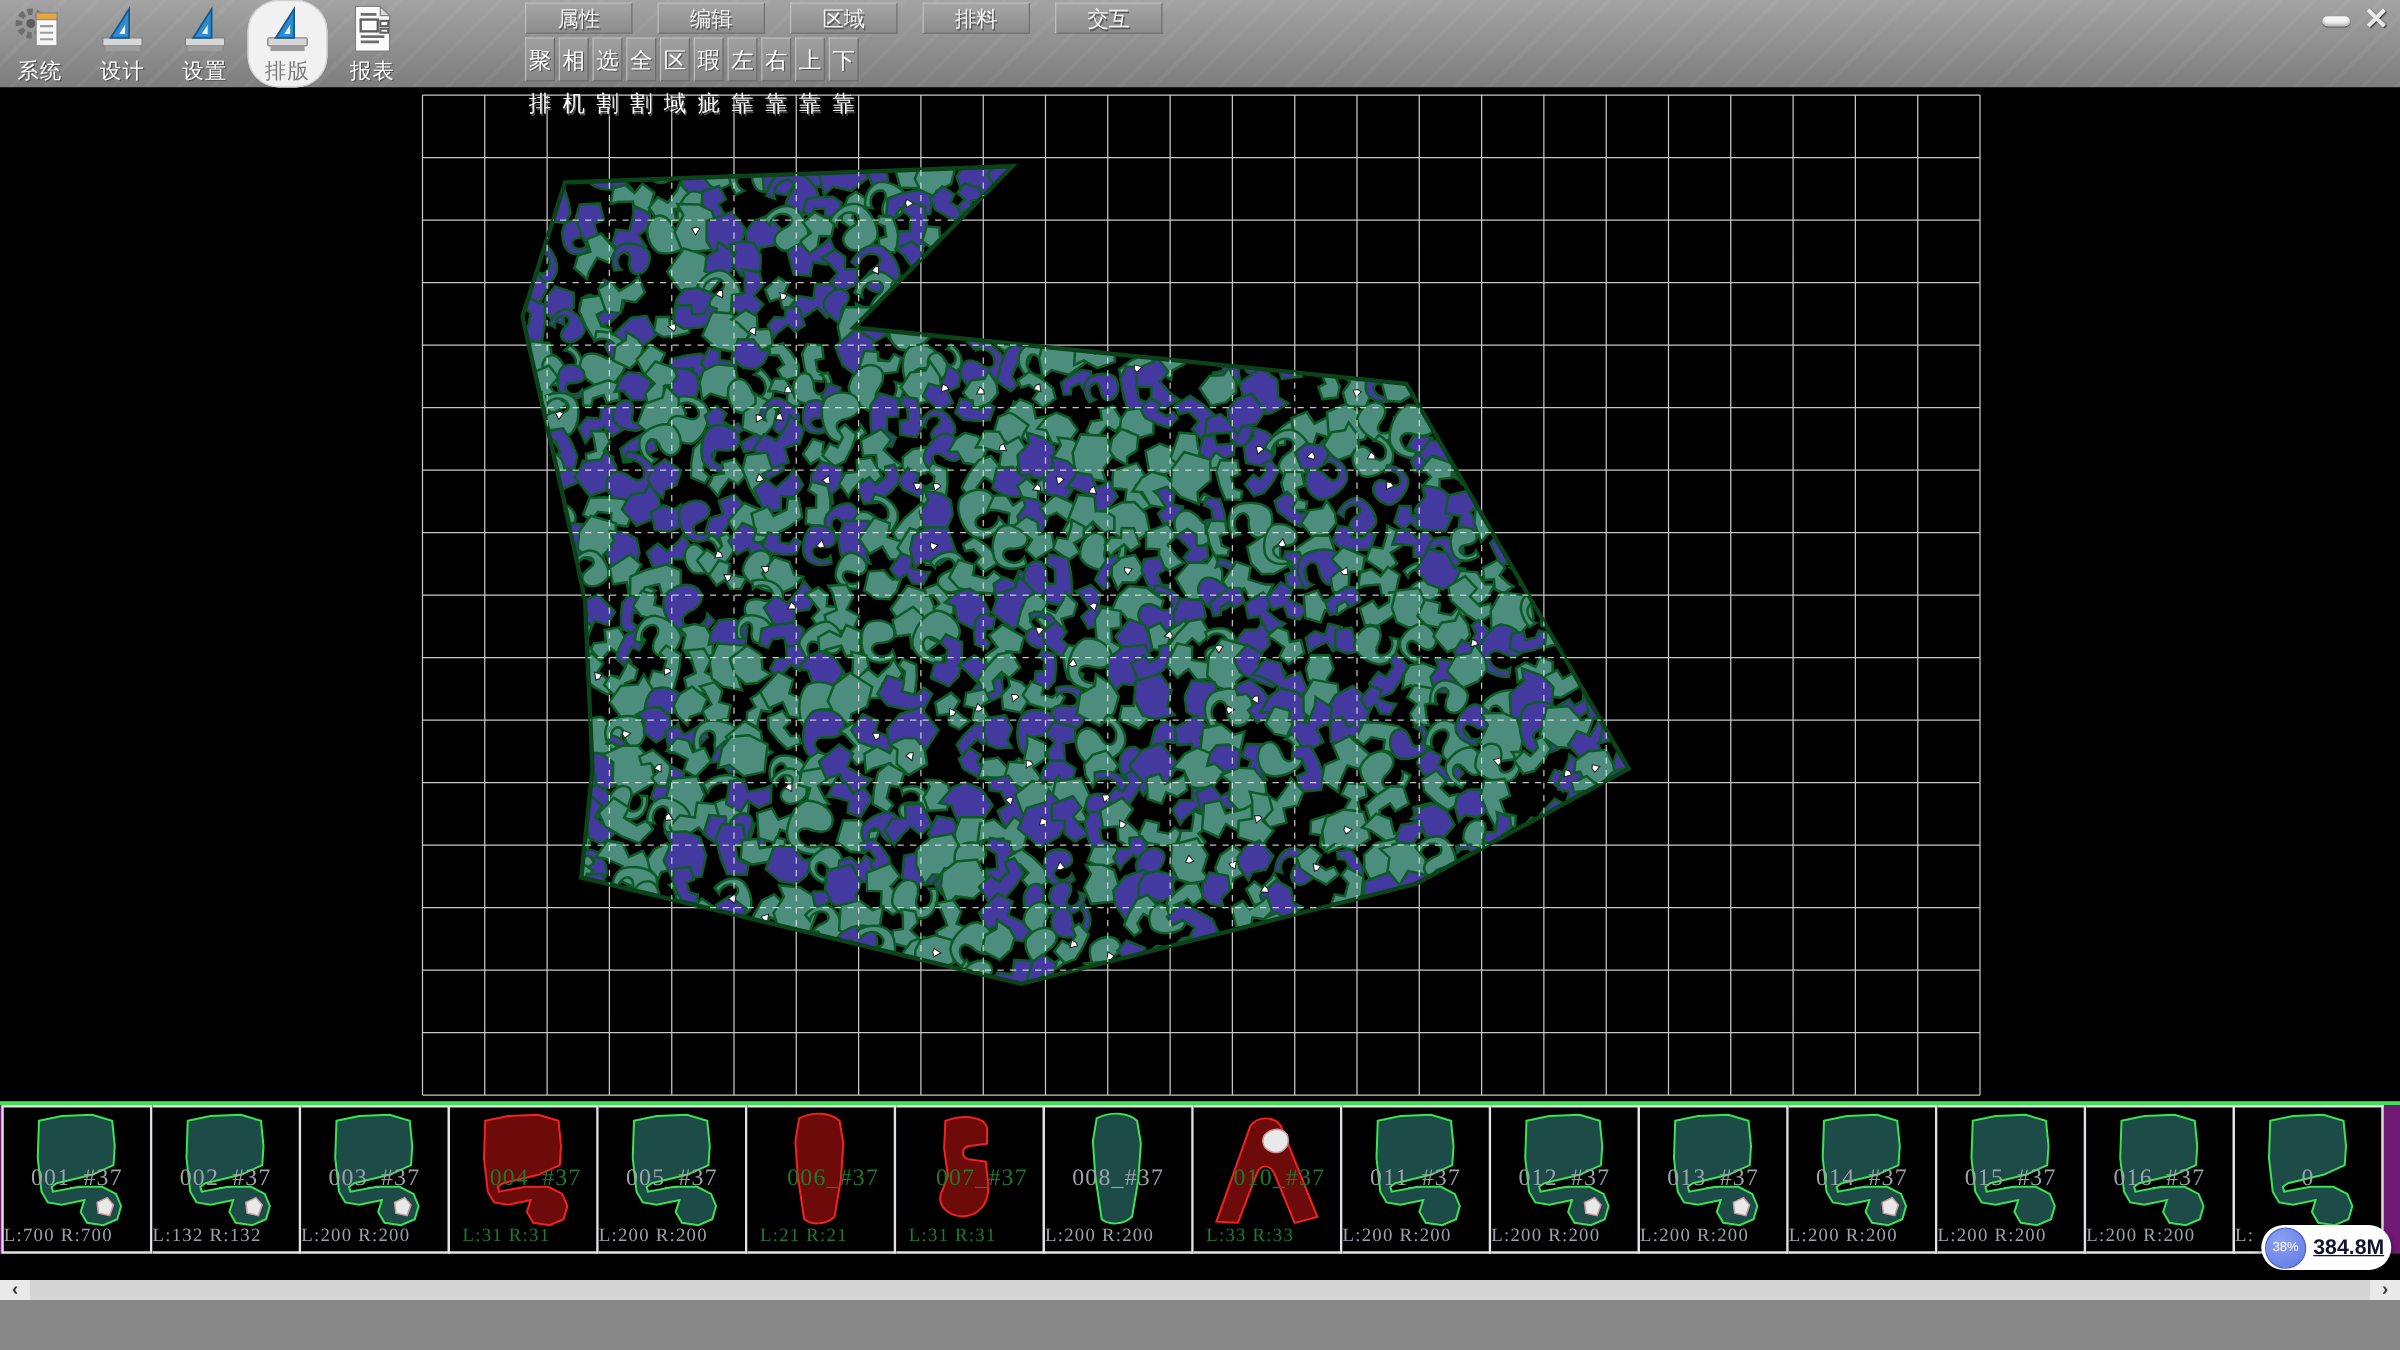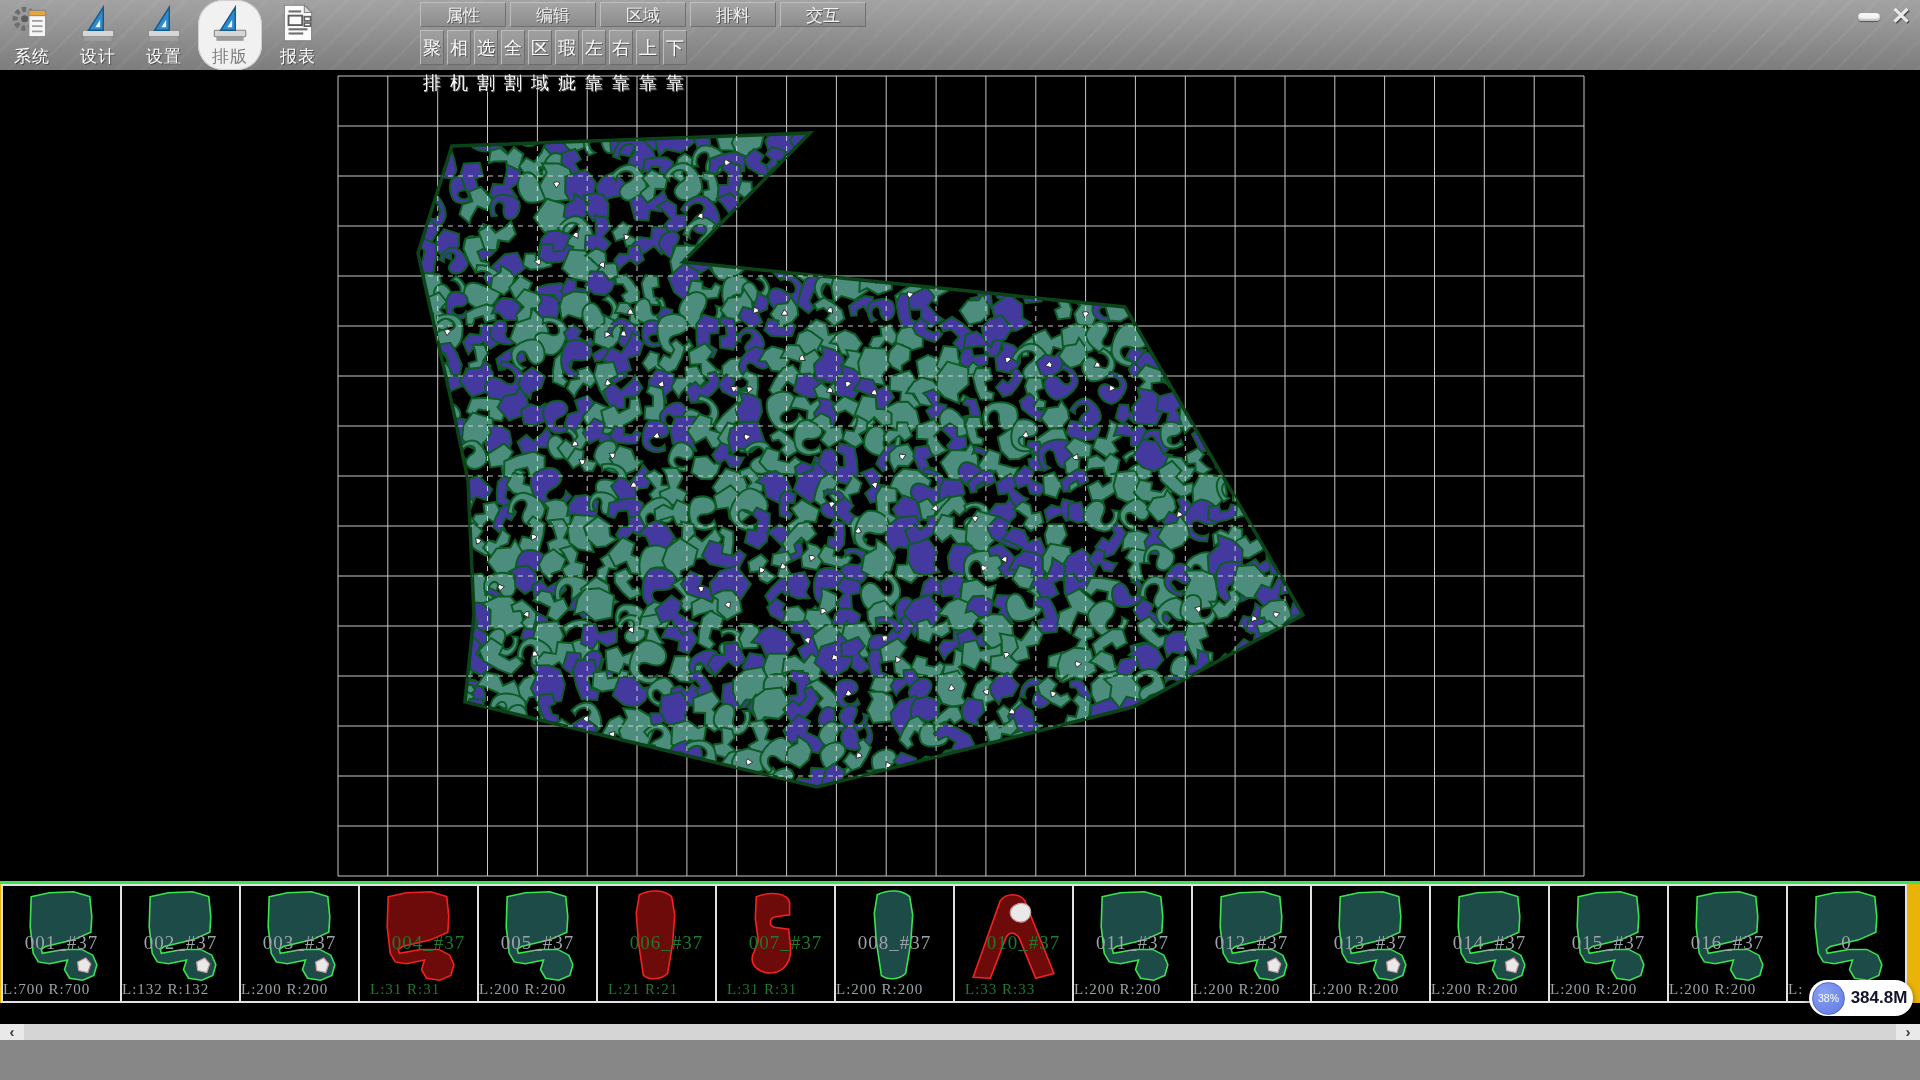--- a/index.html
+++ b/index.html
@@ -12,62 +12,62 @@
   .toolbar::after{content:"";position:absolute;inset:0;
     background:repeating-linear-gradient(135deg,transparent 0 16px,rgba(255,255,255,.045) 16px 19px);
     pointer-events:none;}
   .tool-btn{position:absolute;top:0;width:64px;height:70px;text-align:center;cursor:default;z-index:2;}
   .tool-btn .ticon{display:block;margin:2px auto 0;width:42px;height:42px;}
   .tool-btn .tlabel{display:block;margin-top:1px;font-size:17px;color:#fff;
     text-shadow:1px 1px 0 #4e4e4e;letter-spacing:1px;font-family:Liberation Serif, serif;}
   .tool-btn.active{background:#f1f1f1;box-shadow:inset 0 0 0 1px #cfcfcf;border-radius:25px;}
   .tool-btn.active .tlabel{color:#7b7b7b;text-shadow:none;}
 
-  .tab-row{position:absolute;left:420px;top:2px;height:21px;display:flex;gap:4px;z-index:2;}
+  .tab-row{position:absolute;left:420px;top:2px;height:21px;display:flex;gap:20px;z-index:2;}
   .menu-tab{width:86px;height:25px;line-height:25px;text-align:center;font-size:17px;color:#f3f3f3;
     text-shadow:1px 1px 0 #555;background:linear-gradient(#a5a5a5,#8c8c8c);
     border:1px solid;border-color:#bdbdbd #6f6f6f #6f6f6f #bdbdbd;box-sizing:border-box;}
   .btn-row{position:absolute;left:420px;top:30px;height:35px;display:flex;gap:3px;z-index:2;}
   .act-btn{width:24px;height:35px;line-height:35px;text-align:center;font-size:18px;color:#fdfdfd;
     text-shadow:1px 1px 0 #555;background:linear-gradient(#a0a0a0,#878787);
     border:1px solid;border-color:#bdbdbd #6c6c6c #6c6c6c #bdbdbd;box-sizing:border-box;}
 
   .win-btn{position:absolute;top:3px;width:30px;height:26px;z-index:3;text-align:center;cursor:default;}
   .win-min{right:36px;}
   .win-min .bar{display:block;margin:10px auto 0;width:22px;height:8px;border-radius:4px;
     background:#f5f5f5;box-shadow:0 1px 1px #555, inset 0 -2px 2px #bbb;}
   .win-close{right:4px;font-size:24px;font-weight:bold;color:#e9e9e9;line-height:26px;
     text-shadow:1px 1px 1px #3c3c3c;}
 
   
   .canvas{position:absolute;left:0;top:70px;width:1920px;height:811px;background:#000;}
   .canvas svg{position:absolute;left:0;top:0;}
 
   
-  .strip{position:absolute;left:0;top:881px;width:1920px;height:122px;background:#eab308;}
+  .strip{position:absolute;left:0;top:881px;width:1920px;height:122px;background:#701a75;}
   .strip-line{position:absolute;left:0;top:0;width:100%;height:3px;background:#3fe052;}
   .cells{position:absolute;left:1px;top:3px;display:flex;height:119px;}
   .cell{position:relative;width:117px;height:115px;flex:none;background:#000;
     border:2px solid #e2e2e2;border-left:none;box-sizing:content-box;overflow:hidden;}
   .cell:first-child{border-left:2px solid #e2e2e2;}
   .cell svg{position:absolute;left:8px;top:2px;width:101px;height:96px;}
   .cell .pname{position:absolute;left:0;top:46px;width:100%;text-align:center;
     font-family:"Liberation Serif",serif;font-size:19px;letter-spacing:1px;}
   .cell .plr{position:absolute;left:0;bottom:3px;width:100%;text-align:left;
     font-family:"Liberation Serif",serif;font-size:15px;letter-spacing:1px;}
   .cell.teal .pname,.cell.teal .plr{color:#9ba3a9;}
   .cell.red .pname,.cell.red .plr{color:#1d7a2e;padding-left:10px;}
 
   
   .badge{position:absolute;left:1809px;top:980px;width:104px;height:36px;background:#fff;
     border-radius:18px;box-shadow:0 2px 6px rgba(0,0,0,.45);z-index:5;display:flex;align-items:center;}
   .badge .pct{width:31px;height:31px;margin-left:3px;border-radius:50%;flex:none;
     background:radial-gradient(circle at 35% 30%,#8ba1f2,#5e79e4);border:1px solid #4c64d2;
     color:#fff;font-size:10.5px;display:flex;align-items:center;justify-content:center;}
-  .badge .mem{flex:1;text-align:center;font-size:17px;font-weight:600;color:#13132e;}
+  .badge .mem{flex:1;text-align:center;font-size:17px;font-weight:600;color:#13132e;text-decoration:underline;}
 
   
   .hscroll{position:absolute;left:0;top:1024px;width:1920px;height:16px;background:#d5d5d5;}
   .hs-btn{position:absolute;top:0;width:24px;height:16px;background:#e9e9e9;color:#3a3a3a;
     font-size:15px;line-height:15px;text-align:center;font-weight:bold;}
   .hs-left{left:0;}
   .hs-right{right:0;}
   .statusbar{position:absolute;left:0;top:1040px;width:1920px;height:40px;background:#878787;}
 </style>
 </head>

